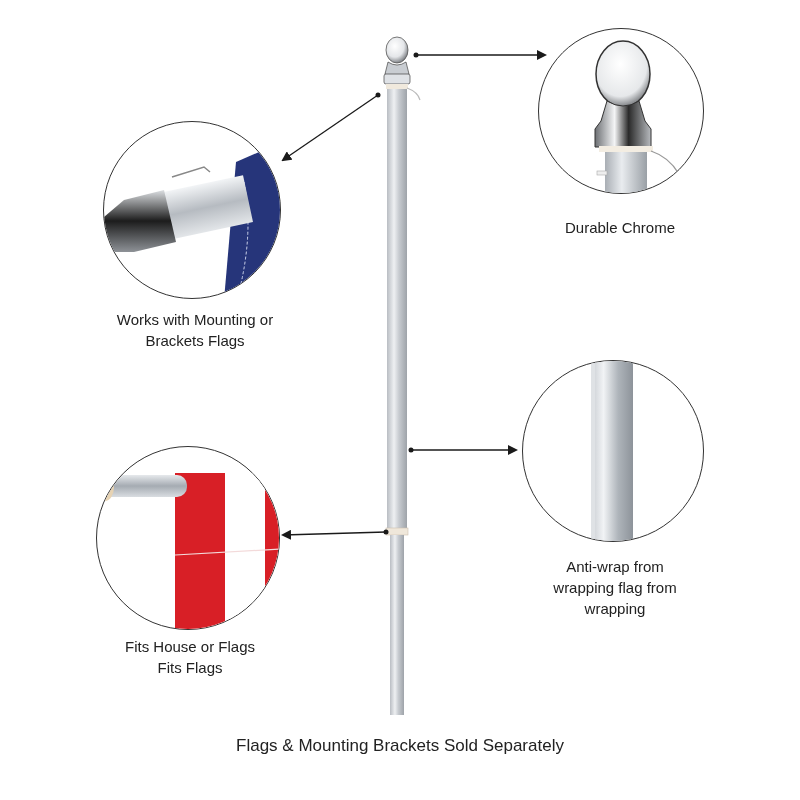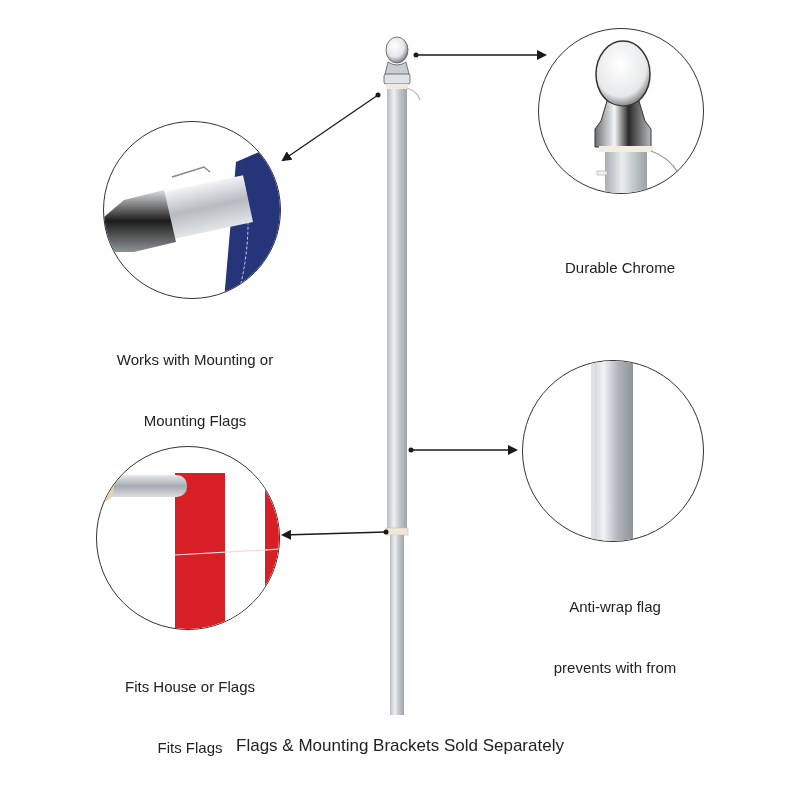--- a/index.html
+++ b/index.html
@@ -1,19 +1,19 @@
 <!DOCTYPE html>
 <html><head>
 <meta charset="utf-8">
 <style>
   html, body { margin:0; padding:0; background:#ffffff; }
   body { width:800px; height:800px; position:relative; overflow:hidden; font-family:"Liberation Sans", sans-serif; color:#222; }
   .circle { position:absolute; border-radius:50%; border:1.5px solid #333; background:#fff; overflow:hidden; box-sizing:border-box; }
   .caption { position:absolute; text-align:center; font-size:15px; line-height:21px; color:#222; }
-  .caption span { display:block;margin-top:40px; }
+  .caption span { display:block; }
   svg.overlay { position:absolute; left:0; top:0; width:800px; height:800px; pointer-events:none; }
   .footer { position:absolute; left:0; width:800px; top:736px; text-align:center; font-size:17px; color:#222; }
 </style>
 </head>
 <body>
 
 <svg class="overlay" viewBox="0 0 800 800">
   <defs>
     <linearGradient id="poleGrad" x1="0" x2="1" y1="0" y2="0">
       <stop offset="0" stop-color="#b9bdc3"></stop>
@@ -59,21 +59,21 @@
     </defs>
     <path d="M132 40 L178 20 L178 178 L120 178 Z" fill="#26357a"></path>
     <path d="M140 60 Q150 110 135 170" stroke="#c9d0e8" stroke-width="1" fill="none" stroke-dasharray="3 2"></path>
     <rect x="60" y="62" width="85" height="48" fill="url(#tubeL)" transform="rotate(-12 100 86)"></rect>
     <path d="M0 95 L20 78 L60 68 L72 120 L30 130 L0 130 Z" fill="url(#chromeL)"></path>
     <path d="M68 55 L100 45 L106 50" stroke="#888" stroke-width="1.5" fill="none"></path>
   </svg>
 </div>
 <div class="caption" style="left:90px;top:309px;width:210px;">
   <span>Works with Mounting or</span>
-  <span>Mounting Flags</span>
+  <span>Brackets Flags</span>
 </div>
 
 <div class="circle" style="left:538px;top:28px;width:166px;height:166px;">
   <svg width="166" height="166" viewBox="0 0 166 166">
     <defs>
       <radialGradient id="ballR" cx="0.45" cy="0.35" r="0.7">
         <stop offset="0" stop-color="#ffffff"></stop>
         <stop offset="0.7" stop-color="#e6e8ea"></stop>
         <stop offset="1" stop-color="#5c5f63"></stop>
       </radialGradient>
@@ -109,22 +109,23 @@
         <stop offset="0.3" stop-color="#f1f3f5"></stop>
         <stop offset="0.65" stop-color="#aeb4ba"></stop>
         <stop offset="1" stop-color="#8d939a"></stop>
       </linearGradient>
     </defs>
     <rect x="68" y="0" width="42" height="182" fill="url(#tubeM)"></rect>
     <rect x="68" y="0" width="4" height="182" fill="#dfe2e5"></rect>
   </svg>
 </div>
 <div class="caption" style="left:515px;top:556px;width:200px;">
-  <span>Anti-wrap flag</span>
-  <span>prevents with from</span>
+  <span>Anti-wrap from</span>
+  <span>wrapping flag from</span>
+  <span>wrapping</span>
 </div>
 
 <div class="circle" style="left:96px;top:446px;width:184px;height:184px;">
   <svg width="184" height="184" viewBox="0 0 184 184">
     <defs>
       <linearGradient id="tubeB" x1="0" y1="0" x2="0" y2="1">
         <stop offset="0" stop-color="#e6e9ec"></stop>
         <stop offset="0.5" stop-color="#a5abb2"></stop>
         <stop offset="1" stop-color="#d9dde1"></stop>
       </linearGradient>

